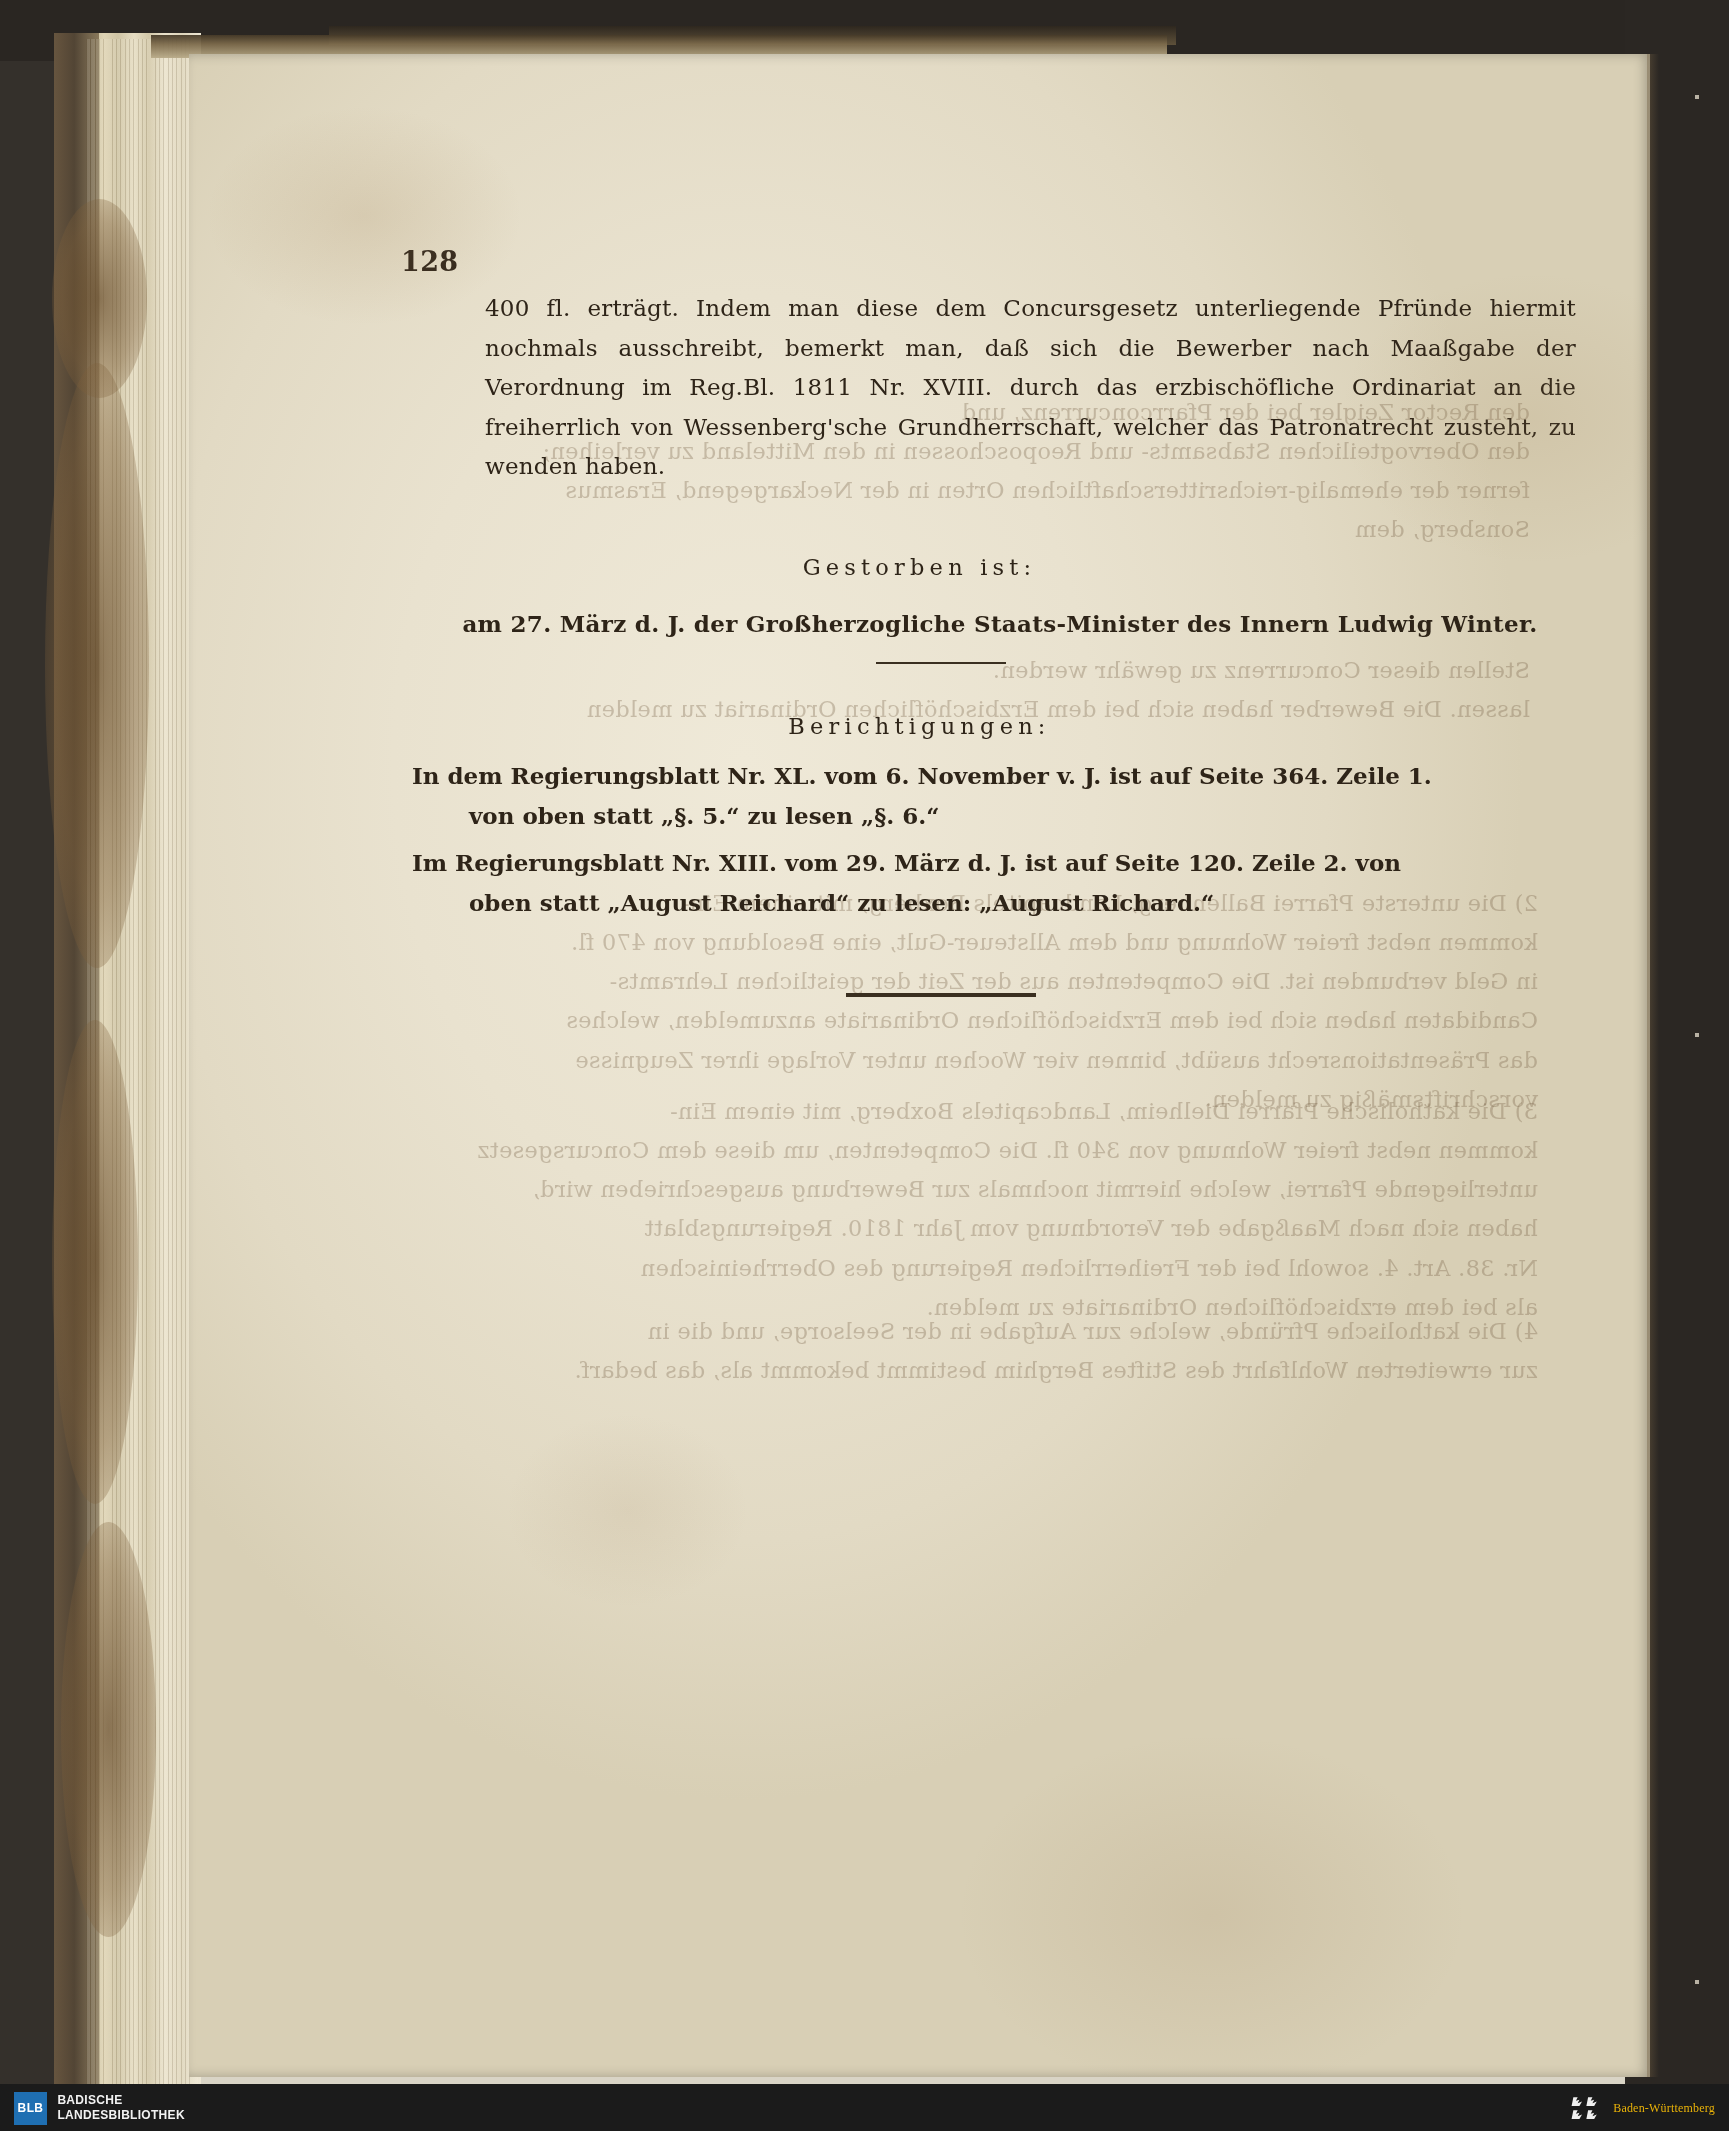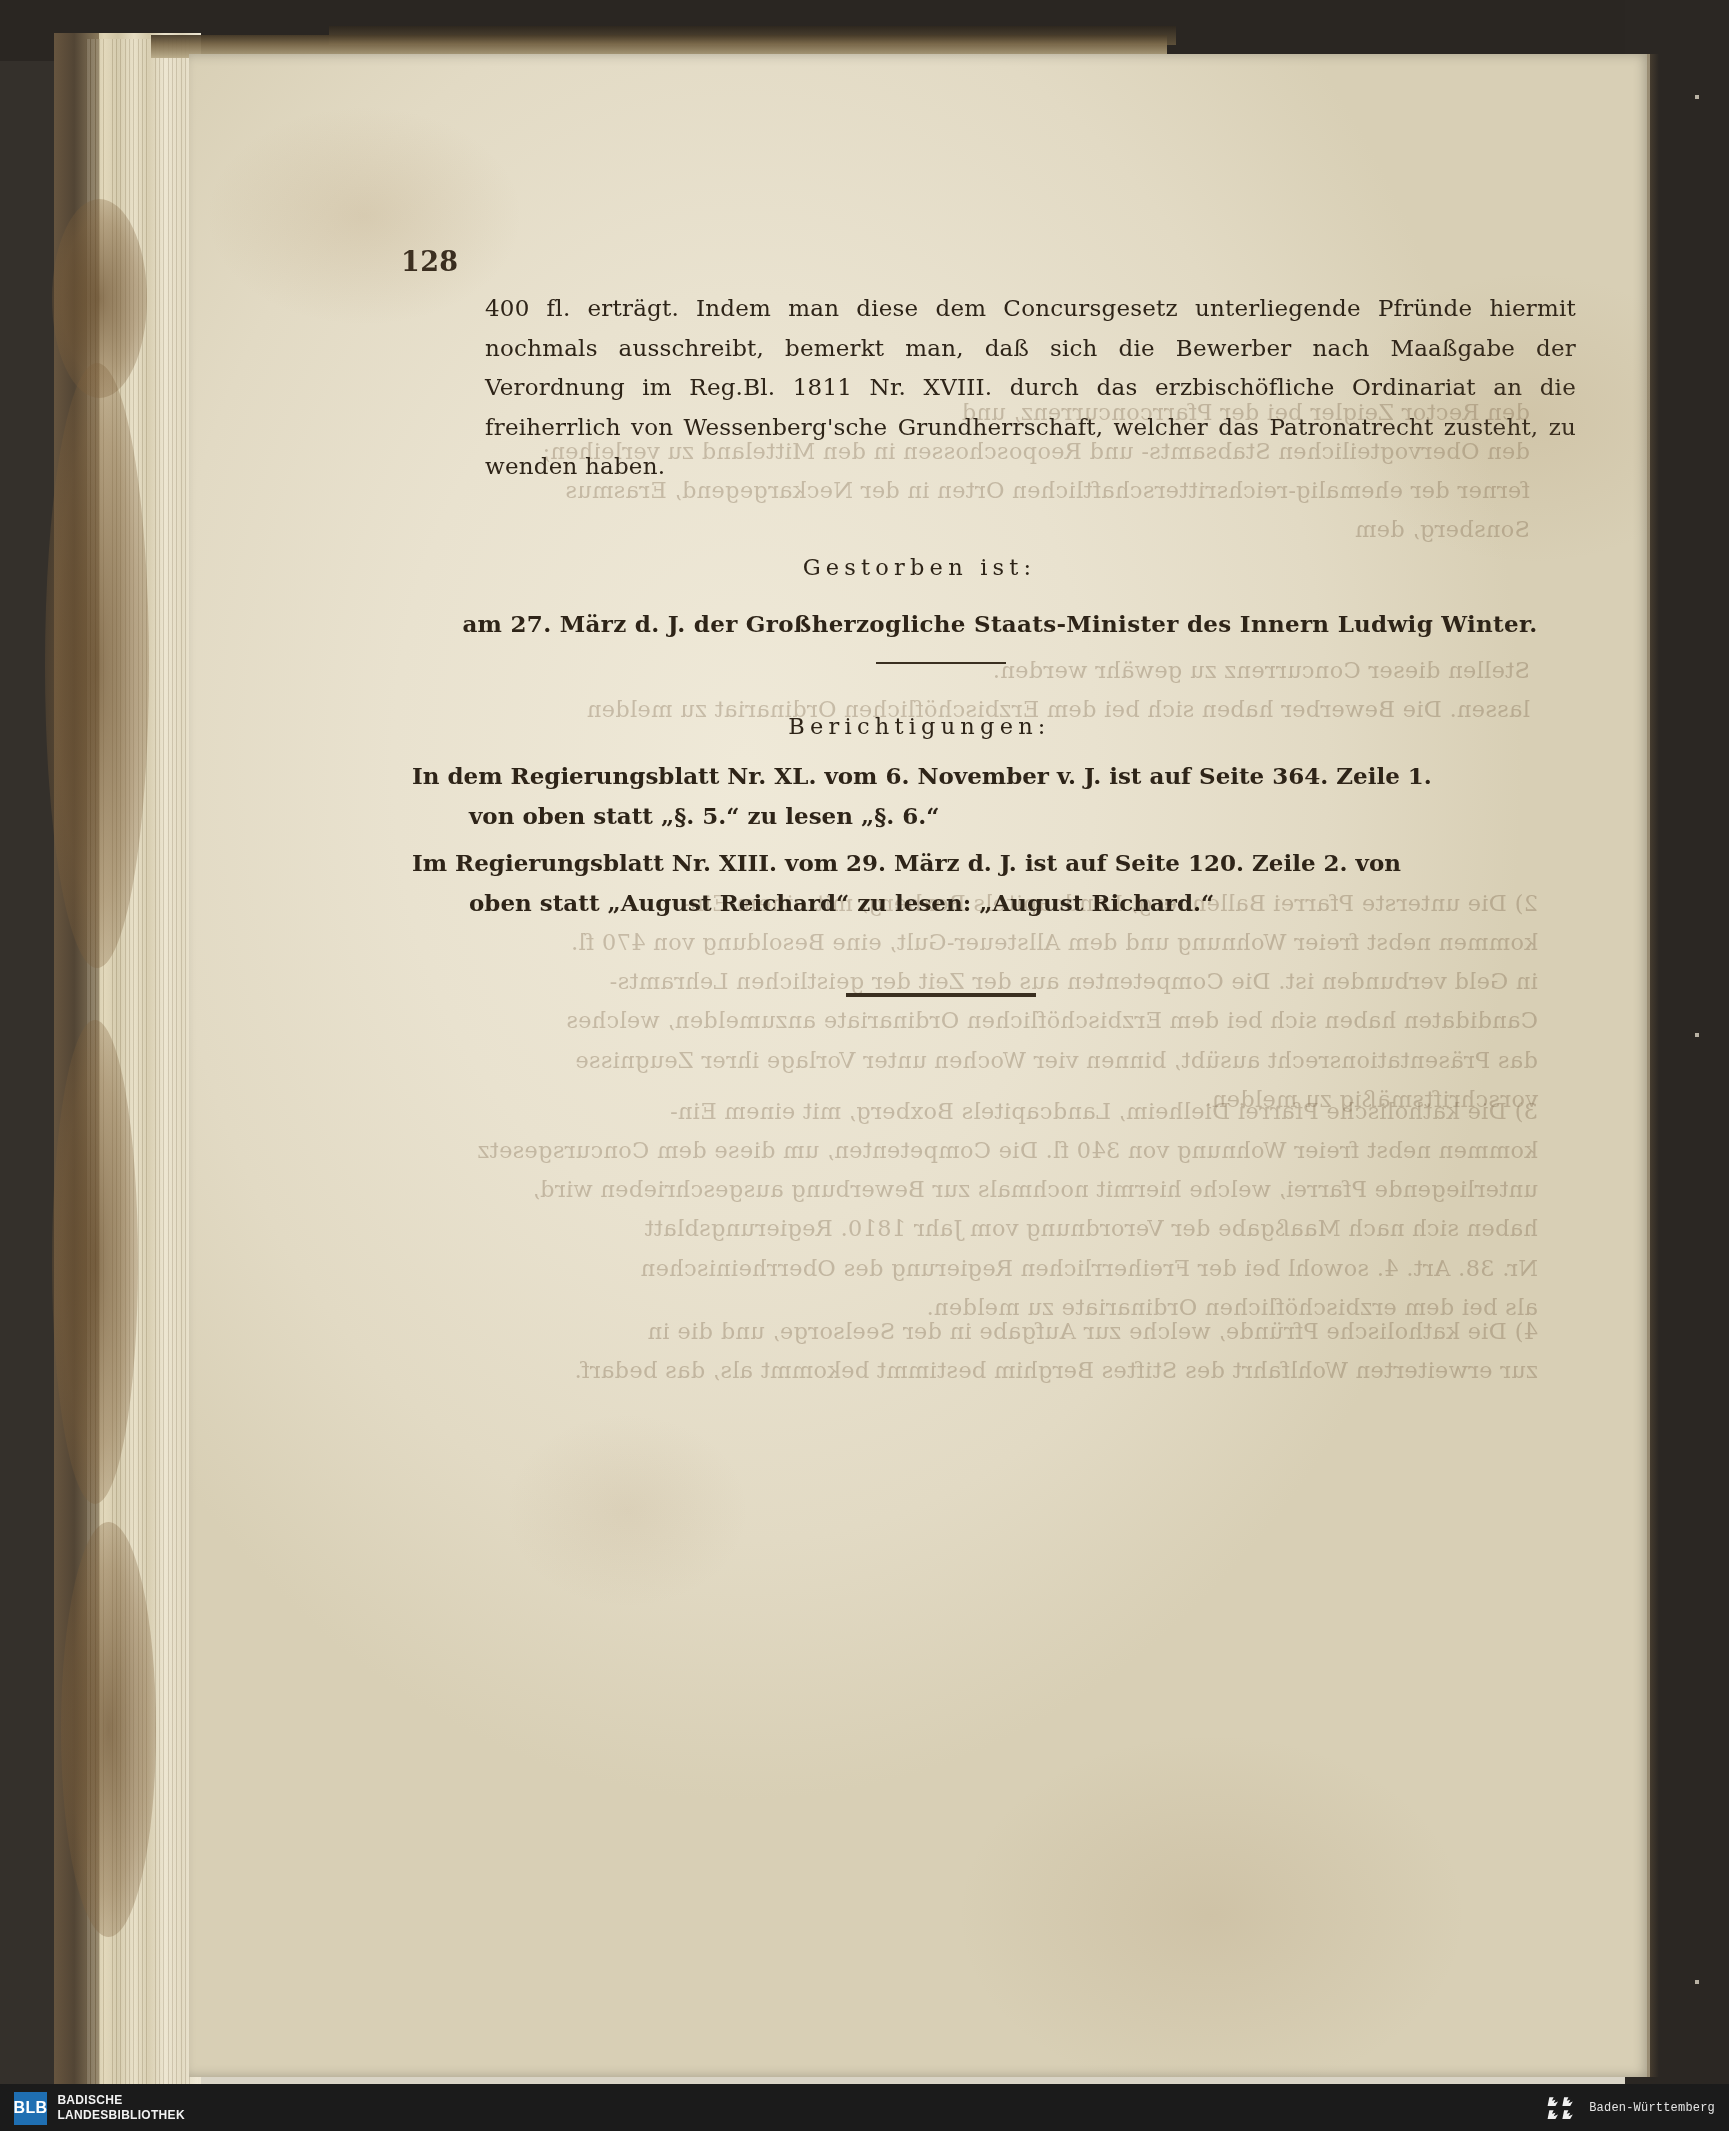--- a/index.html
+++ b/index.html
@@ -201,38 +201,38 @@
     justify-content: space-between;
     padding: 0 14px;
     box-sizing: border-box;
   }
   .f-left { display: flex; align-items: center; gap: 10.4px; }
   .blb-logo {
     width: 33px; height: 33px;
     background: #1f6fb2;
     color: #fff;
     font-family: "Liberation Sans", sans-serif;
-    font-size: 16px;
+    font-size: 12px;
     font-weight: 700;
     display: flex; align-items: center; justify-content: center;
     letter-spacing: 0.4px;
   }
   .blb-text {
     color: #f2f2f2;
     font-family: "Liberation Sans", sans-serif;
     font-size: 12px;
     font-weight: 700;
     line-height: 1.28;
     letter-spacing: 0.3px;
   }
   .f-right { display: flex; align-items: center; gap: 10.4px; }
   .bw-mark { width: 35px; height: 33px; }
   .bw-text {
-    color: #e5e5e5;
-    font-family: Liberation Mono, monospace;
+    color: #eab308;
+    font-family: Liberation Serif, serif;
     font-size: 12px;
     letter-spacing: 0.2px;
   }
 
   
   .marker {
     position: absolute;
     background: #b9b2a4;
   }
 </style>

